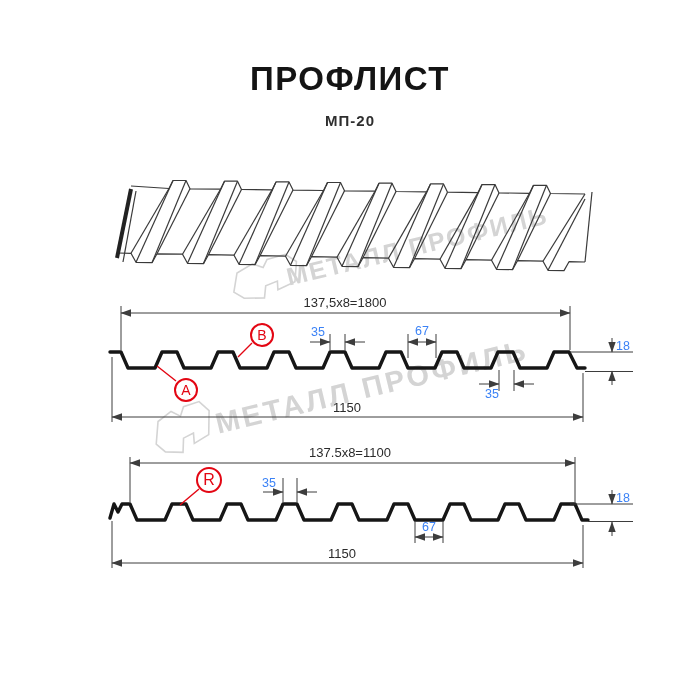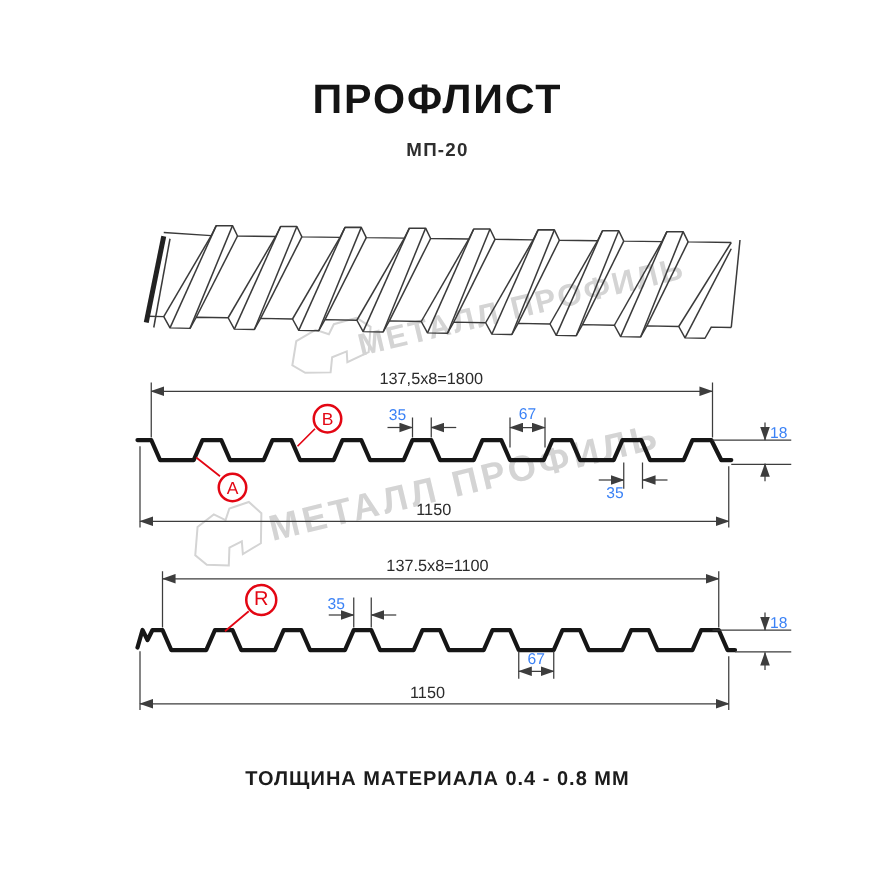--- a/index.html
+++ b/index.html
@@ -144,15 +144,14 @@
     <div class="mark ab" style="left:250px;top:323px;">B</div>
 
     <div class="t cx dimbig" style="left:350px;top:445px;text-align:center;">137.5x8=1100</div>
     <div class="t cx dim" style="left:269px;top:476px;">35</div>
     <div class="t cx dim" style="left:429px;top:520px;">67</div>
     <div class="t dim" style="left:616px;top:491px;">18</div>
     <div class="t cx dimbig" style="left:342px;top:546px;">1150</div>
 
     <div class="mark r" style="left:196px;top:467px;">R</div>
 
-    <div class="t cx footer" style="left:350px;top:615px;">ТОЛЩИНА МАТЕРИАЛА 0.4 - 0.8 ММ</div>
   </div>
 </div>
 
 </body></html>

